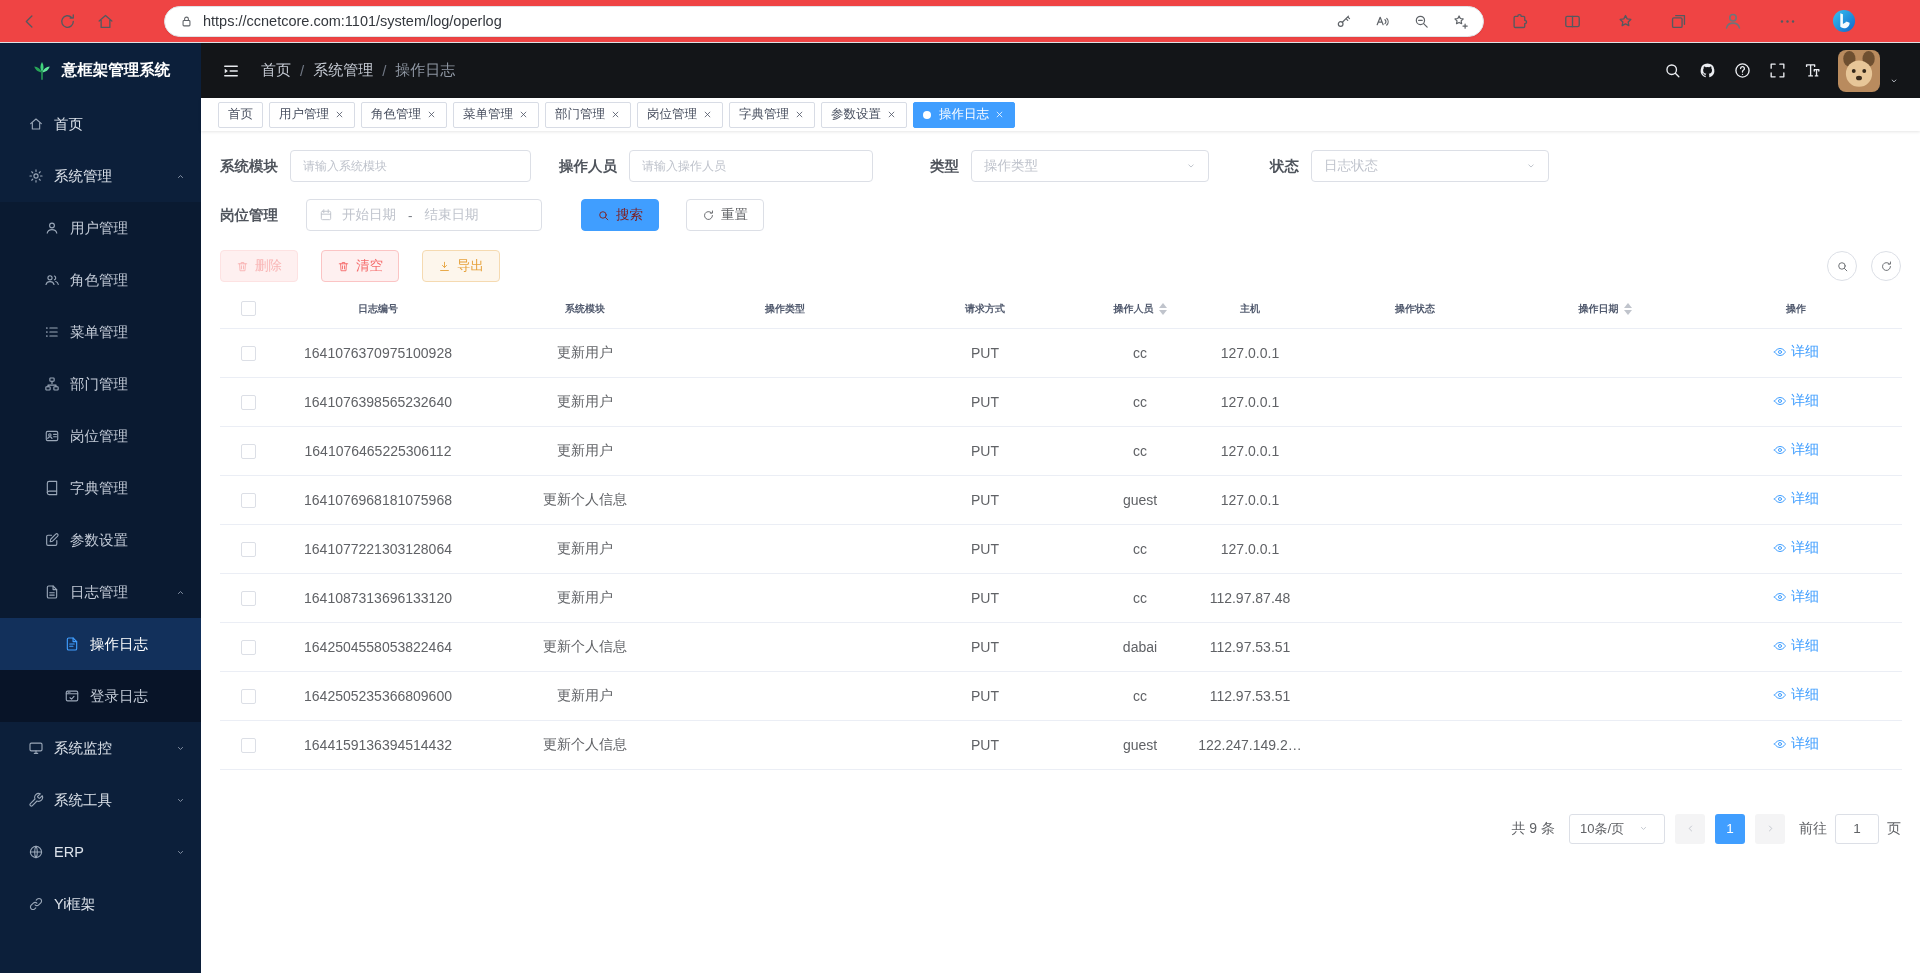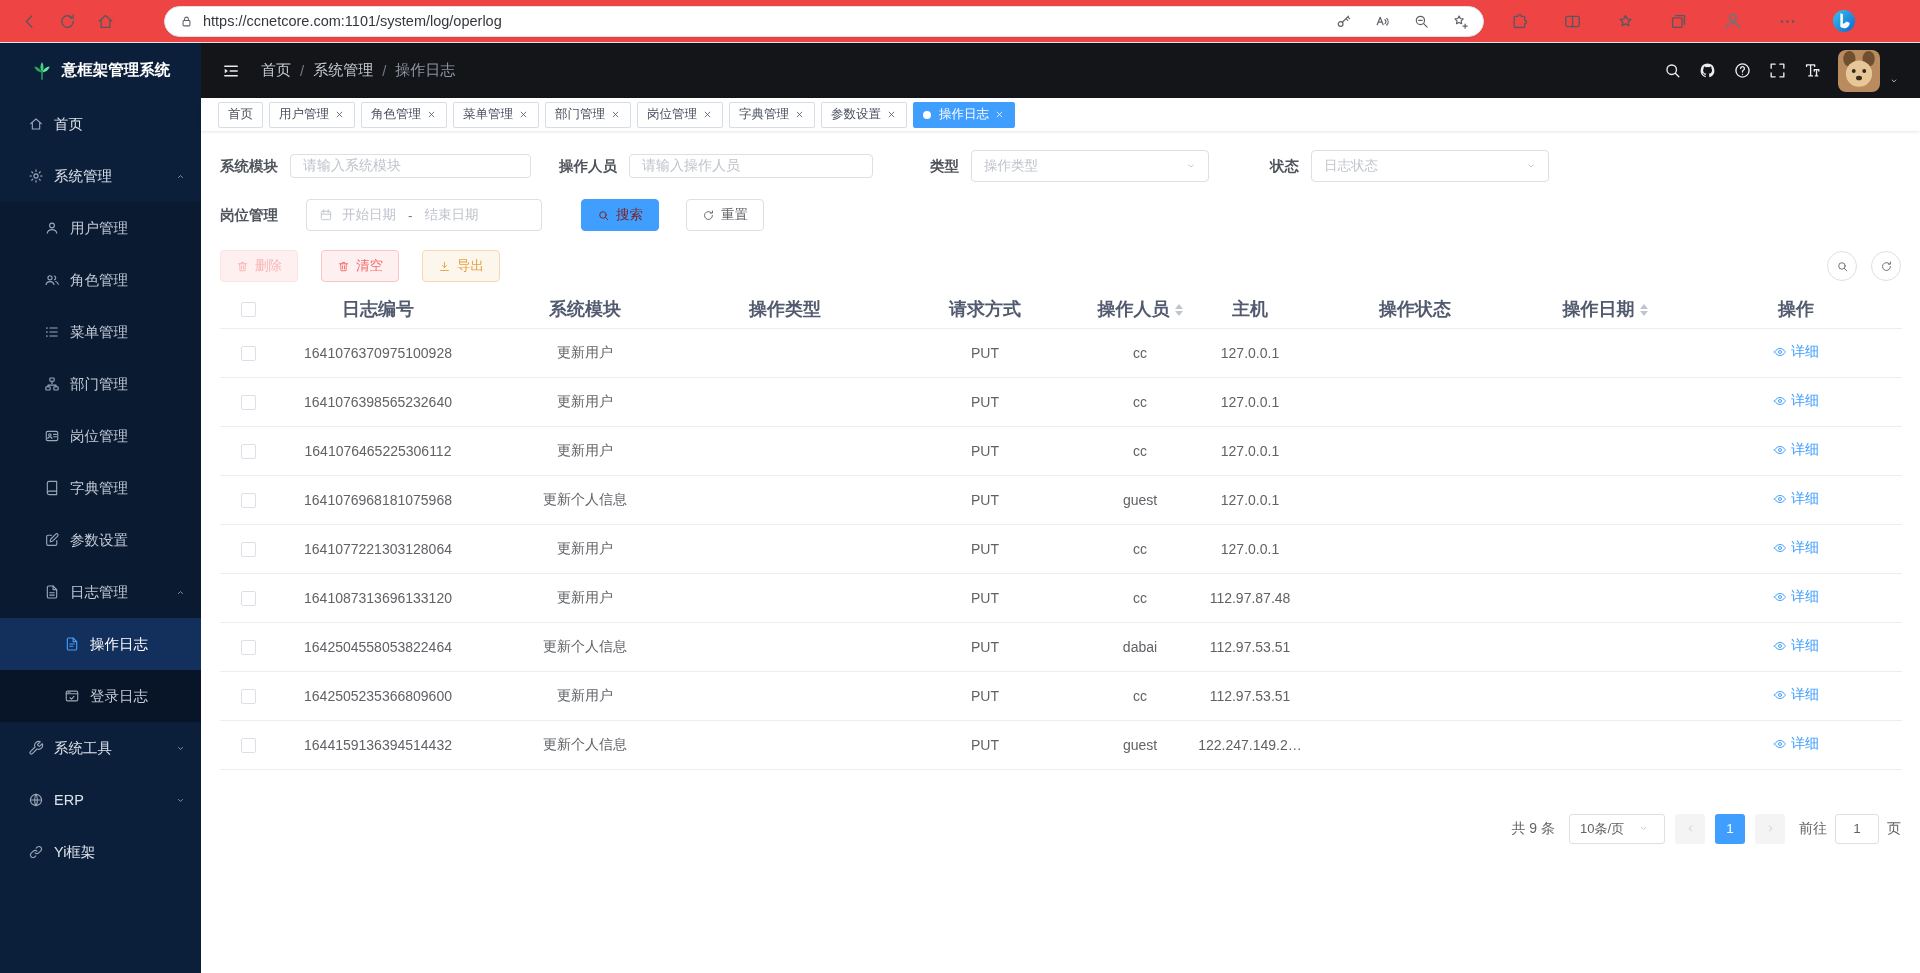--- a/index.html
+++ b/index.html
@@ -58,21 +58,21 @@
 .tab.active::before{content:"";width:8px;height:8px;border-radius:50%;background:#fff;margin-right:3px;}
 .tab .tab-close{font-size:11px;}
 
 
 .content{flex:1;background:#fff;padding:0 19px;overflow:hidden;}
 .filter-row{display:flex;align-items:center;}
 .row1{margin-top:19px;}
 .row2{margin-top:17px;}
 .f-label{font-size:14.5px;font-weight:600;color:#4f545c;margin-right:12px;white-space:nowrap;}
 .ml28{margin-left:28px;}.ml57{margin-left:57px;}.ml61{margin-left:61px;}
-.f-input{width:241px;height:24px;border:1px solid #dcdfe6;border-radius:4px;padding:0 12px;font-size:14px;color:#606266;font-family:Liberation Serif, serif;outline:none;background:#fff;}
+.f-input{width:241px;height:32px;border:1px solid #dcdfe6;border-radius:4px;padding:0 12px;font-size:12px;color:#606266;font-family:Liberation Serif, serif;outline:none;background:#fff;}
 .f-input::placeholder{color:#bfc3cc;}
 .w244{width:244px;}.w240{width:240px;}
 .f-select{width:238px;height:32px;border:1px solid #dcdfe6;border-radius:4px;display:flex;align-items:center;padding:0 10px 0 12px;cursor:pointer;background:#fff;}
 .f-select .ph{flex:1;font-size:13.5px;color:#bfc3cc;}
 .f-select .chev{color:#c0c4cc;font-size:14px;}
 .f-date{width:236px;height:32px;border:1px solid #dcdfe6;border-radius:4px;display:flex;align-items:center;gap:9px;padding:0 12px;background:#fff;cursor:pointer;margin-left:16px;}
 .f-date .icon{color:#c0c4cc;font-size:14px;}
 .f-date .ph{font-size:13.5px;color:#bfc3cc;white-space:nowrap;}
 .f-date .sep{color:#737780;margin:0 3px;}
 .btn{display:inline-flex;align-items:center;gap:6px;height:32px;padding:0 15px;border-radius:4px;font-size:13.5px;border:1px solid transparent;cursor:pointer;background:#fff;font-family:inherit;white-space:nowrap;}
@@ -81,21 +81,21 @@
 .btn.plain{border-color:#dcdfe6;color:#606266;margin-left:27px;justify-content:center;}
 .toolbar{display:flex;align-items:center;margin-top:19px;gap:23px;}
 .btn.danger{background:#fef0f0;border-color:#fbc4c4;color:#f56c6c;}
 .btn.danger.disabled{color:#f9b4b4;border-color:#fde2e2;cursor:not-allowed;}
 .btn.warning{background:#fdf6ec;border-color:#f5dab1;color:#e6a23c;}
 .toolbar-right{margin-left:auto;display:flex;gap:14px;}
 .circle-btn{width:30px;height:30px;border:1px solid #dcdfe6;border-radius:50%;display:flex;align-items:center;justify-content:center;color:#63666b;font-size:13px;cursor:pointer;background:#fff;}
 
 
 .log-table{width:100%;border-collapse:collapse;table-layout:fixed;margin-top:8px;}
-.log-table th{height:38px;font-size:18px;font-weight:600;color:#515a6e;text-align:center;border-bottom:1px solid #ebeef5;padding:0 4px;white-space:nowrap;}
+.log-table th{height:38px;font-size:10px;font-weight:600;color:#515a6e;text-align:center;border-bottom:1px solid #ebeef5;padding:0 4px;white-space:nowrap;}
 .log-table td{height:49px;font-size:14px;color:#606266;text-align:center;border-bottom:1px solid #ebeef5;padding:0 4px;white-space:nowrap;overflow:hidden;text-overflow:ellipsis;}
 .cb{width:15px;height:15px;border:1px solid #dcdfe6;border-radius:2px;display:inline-block;background:#fff;vertical-align:middle;cursor:pointer;}
 .sort{display:inline-flex;flex-direction:column;margin-left:5px;vertical-align:middle;gap:2px;cursor:pointer;}
 .sort i{width:0;height:0;border-left:4px solid transparent;border-right:4px solid transparent;display:block;}
 .sort .up{border-bottom:5px solid #c0c4cc;}
 .sort .down{border-top:5px solid #c0c4cc;}
 .detail{color:#409eff;display:inline-flex;align-items:center;gap:4px;font-size:14px;cursor:pointer;}
 .detail .icon{font-size:14px;}
 
 
@@ -349,20 +349,34 @@
             <span class="menu-label">操作日志</span>
           </div>
           <div class="menu-item lv2">
             <span class="icon ">
               <svg viewBox="0 0 24 24" fill="none" stroke="currentColor" stroke-width="1.7" stroke-linecap="round" stroke-linejoin="round">
                 <rect x="3.4" y="4.6" width="17.2" height="14.8" rx="2"></rect>
                 <path d="M3.4 8.6h17.2M6.4 6.6h.01M8.8 6.6h.01M9 14.6l2.4 2 3.6-4"></path>
               </svg>
             </span>
             <span class="menu-label">登录日志</span>
+          </div>
+          <div class="menu-item lv0">
+            <span class="icon ">
+              <svg viewBox="0 0 24 24" fill="none" stroke="currentColor" stroke-width="1.7" stroke-linecap="round" stroke-linejoin="round">
+                <rect x="3" y="4.6" width="18" height="11.8" rx="2"></rect>
+                <path d="M9.4 20h5.2M12 16.4V20"></path>
+              </svg>
+            </span>
+            <span class="menu-label">系统监控</span>
+            <span class="icon chev">
+              <svg viewBox="0 0 24 24" fill="none" stroke="currentColor" stroke-width="1.7" stroke-linecap="round" stroke-linejoin="round">
+                <path d="M8.2 10l3.8 3.8L15.8 10"></path>
+              </svg>
+            </span>
           </div>
           <div class="menu-item lv0">
             <span class="icon ">
               <svg viewBox="0 0 24 24" fill="none" stroke="currentColor" stroke-width="1.7" stroke-linecap="round" stroke-linejoin="round">
                 <path d="M14.7 6.3a1 1 0 0 0 0 1.4l1.6 1.6a1 1 0 0 0 1.4 0l3.7-3.7a6 6 0 0 1-7.9 7.9l-6.9 6.9a2.1 2.1 0 0 1-3-3l6.9-6.9a6 6 0 0 1 7.9-7.9z"></path>
               </svg>
             </span>
             <span class="menu-label">系统工具</span>
             <span class="icon chev">
               <svg viewBox="0 0 24 24" fill="none" stroke="currentColor" stroke-width="1.7" stroke-linecap="round" stroke-linejoin="round">

